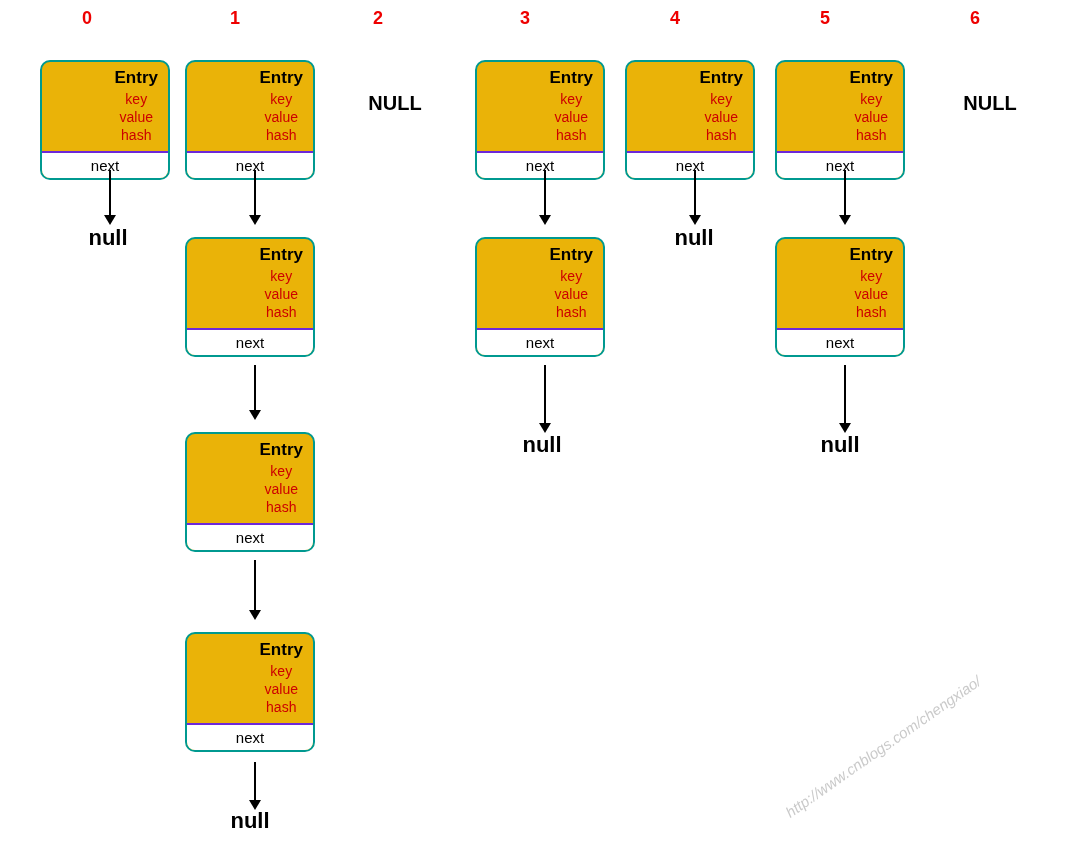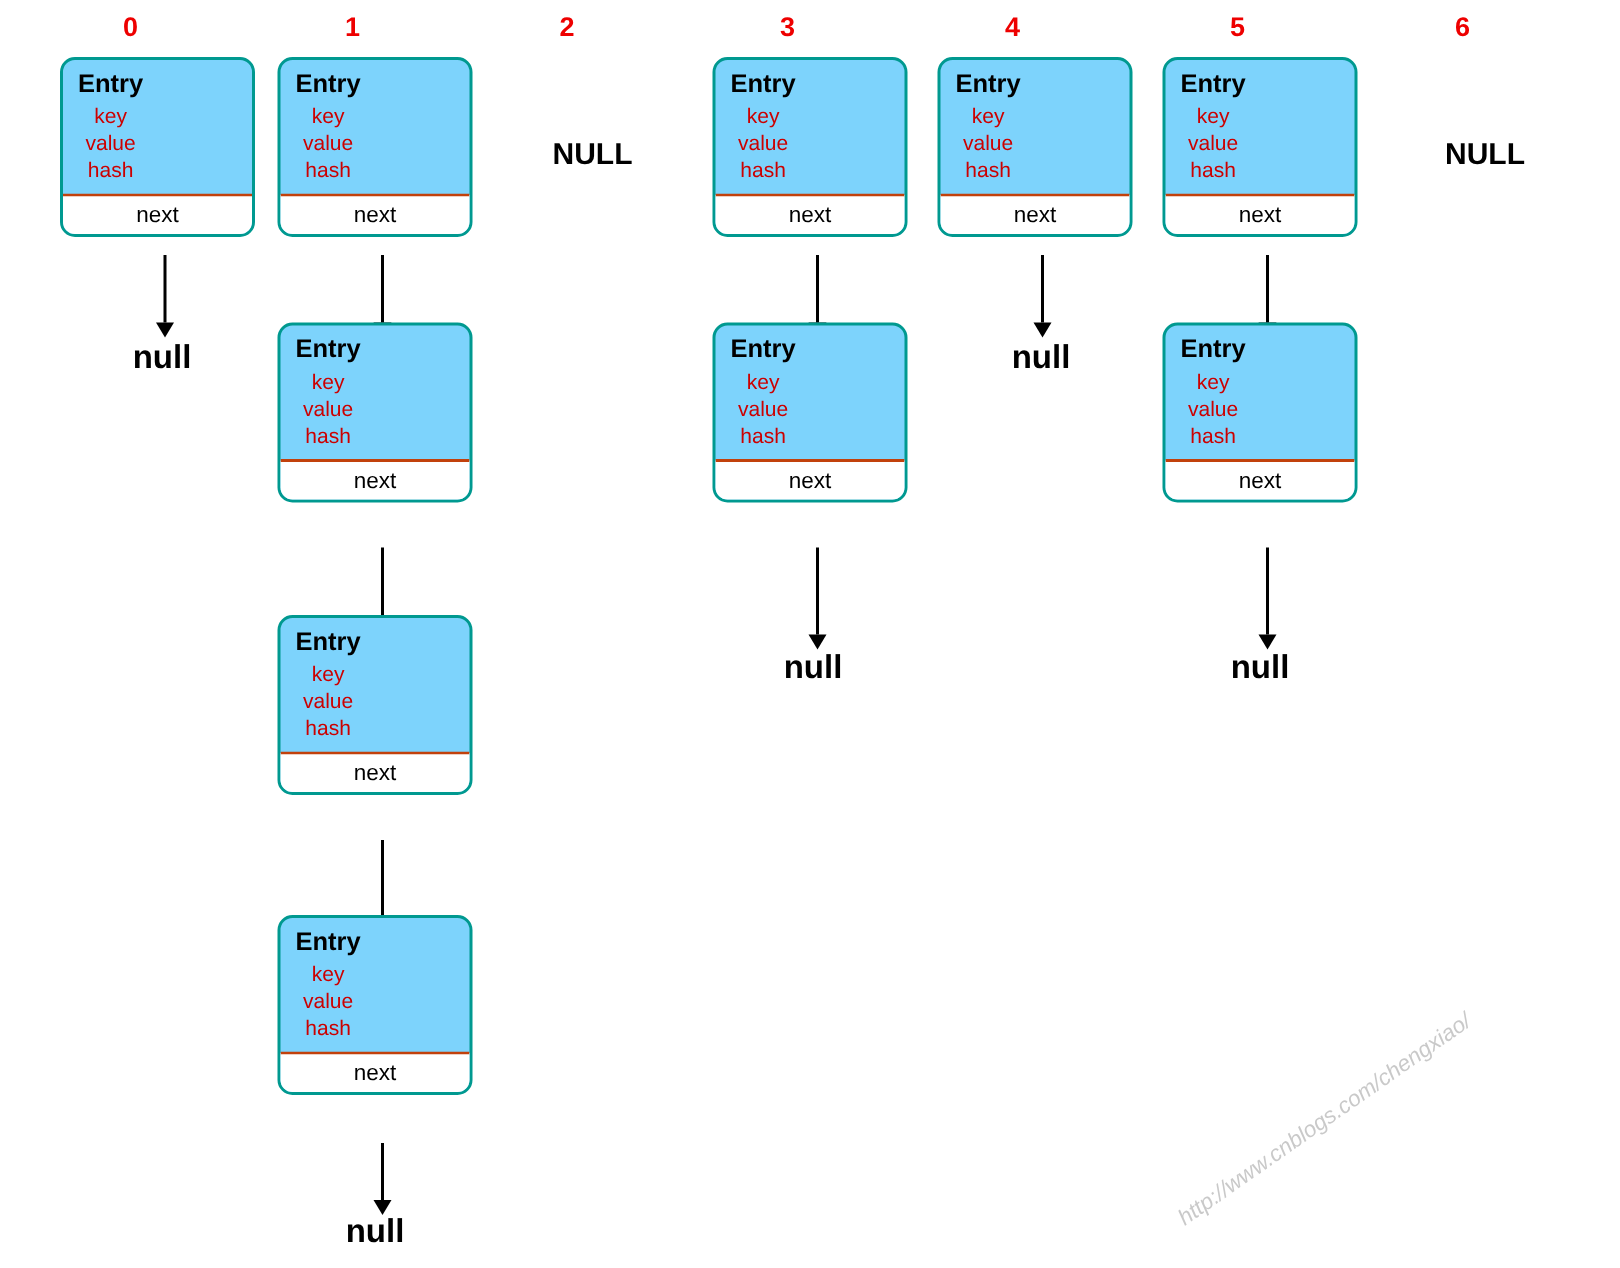--- a/index.html
+++ b/index.html
@@ -24,26 +24,27 @@
       top: 8px;
       color: #e00;
       font-size: 18px;
       font-weight: bold;
       text-align: center;
     }
 
     
     .entry-box {
       position: absolute;
-      background: #7dd3fc;
+      background: #eab308;
       border-radius: 10px;
       border: 2px solid #009990;
       display: flex;
       flex-direction: column;
-      align-items: flex-start;
+      align-items: flex-end;
+      margin-top: 22px;
     }
 
     .entry-body {
       padding: 6px 10px 6px 10px;
       text-align: center;
       flex: 1;
       display: flex;
       flex-direction: column;
       align-items: center;
       justify-content: center;
@@ -58,21 +59,21 @@
 
     .entry-field {
       font-size: 14px;
       color: #cc0000;
       line-height: 1.3;
     }
 
     .entry-next {
       background: #fff;
       border-radius: 0 0 8px 8px;
-      border-top: 2px solid #c2410c;
+      border-top: 2px solid #6d28d9;
       width: 100%;
       text-align: center;
       font-size: 15px;
       padding: 4px 0;
       color: #000;
     }
 
     
     .null-box {
       position: absolute;

